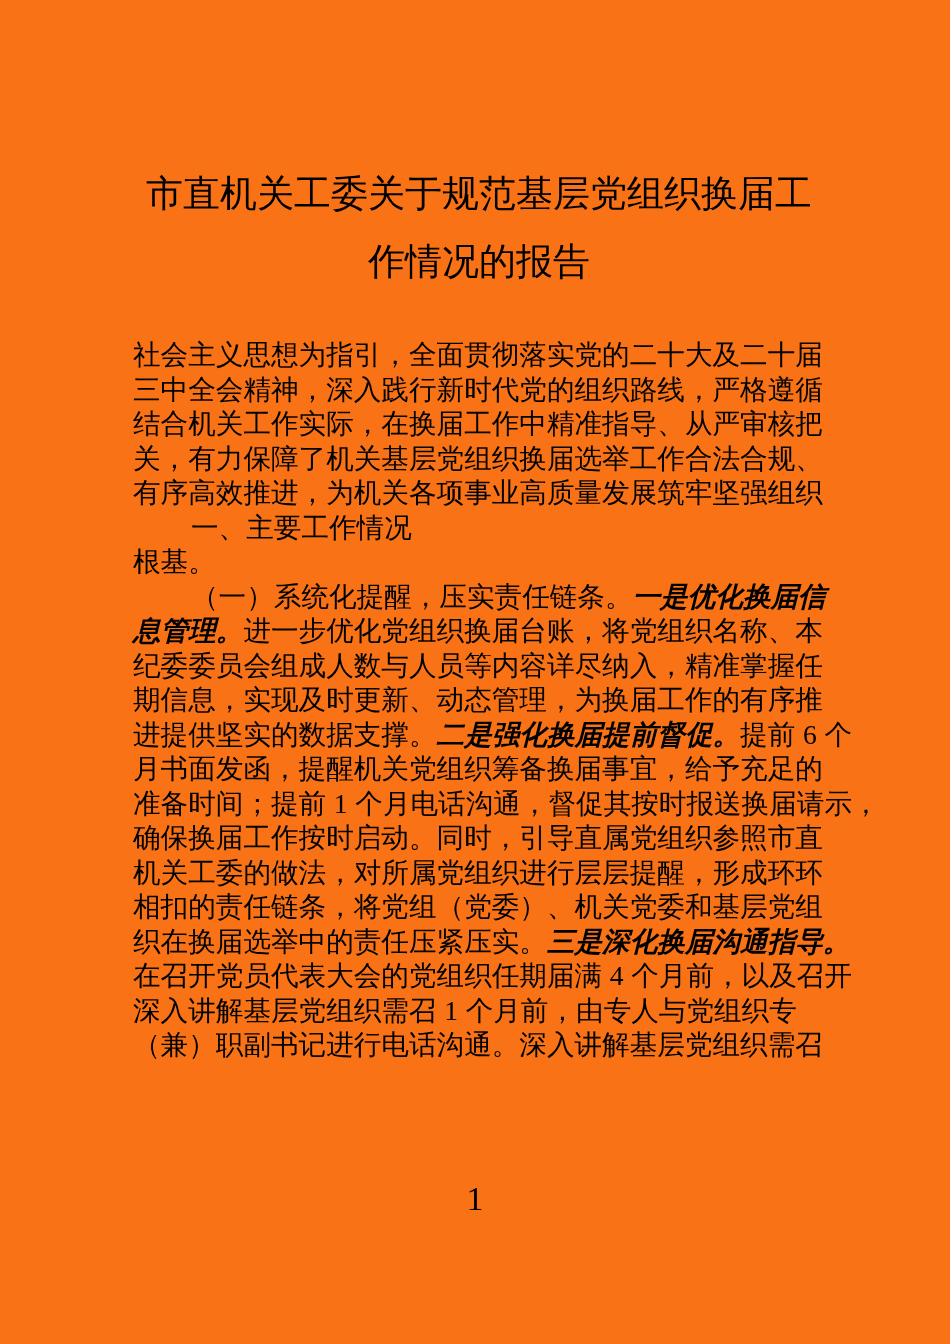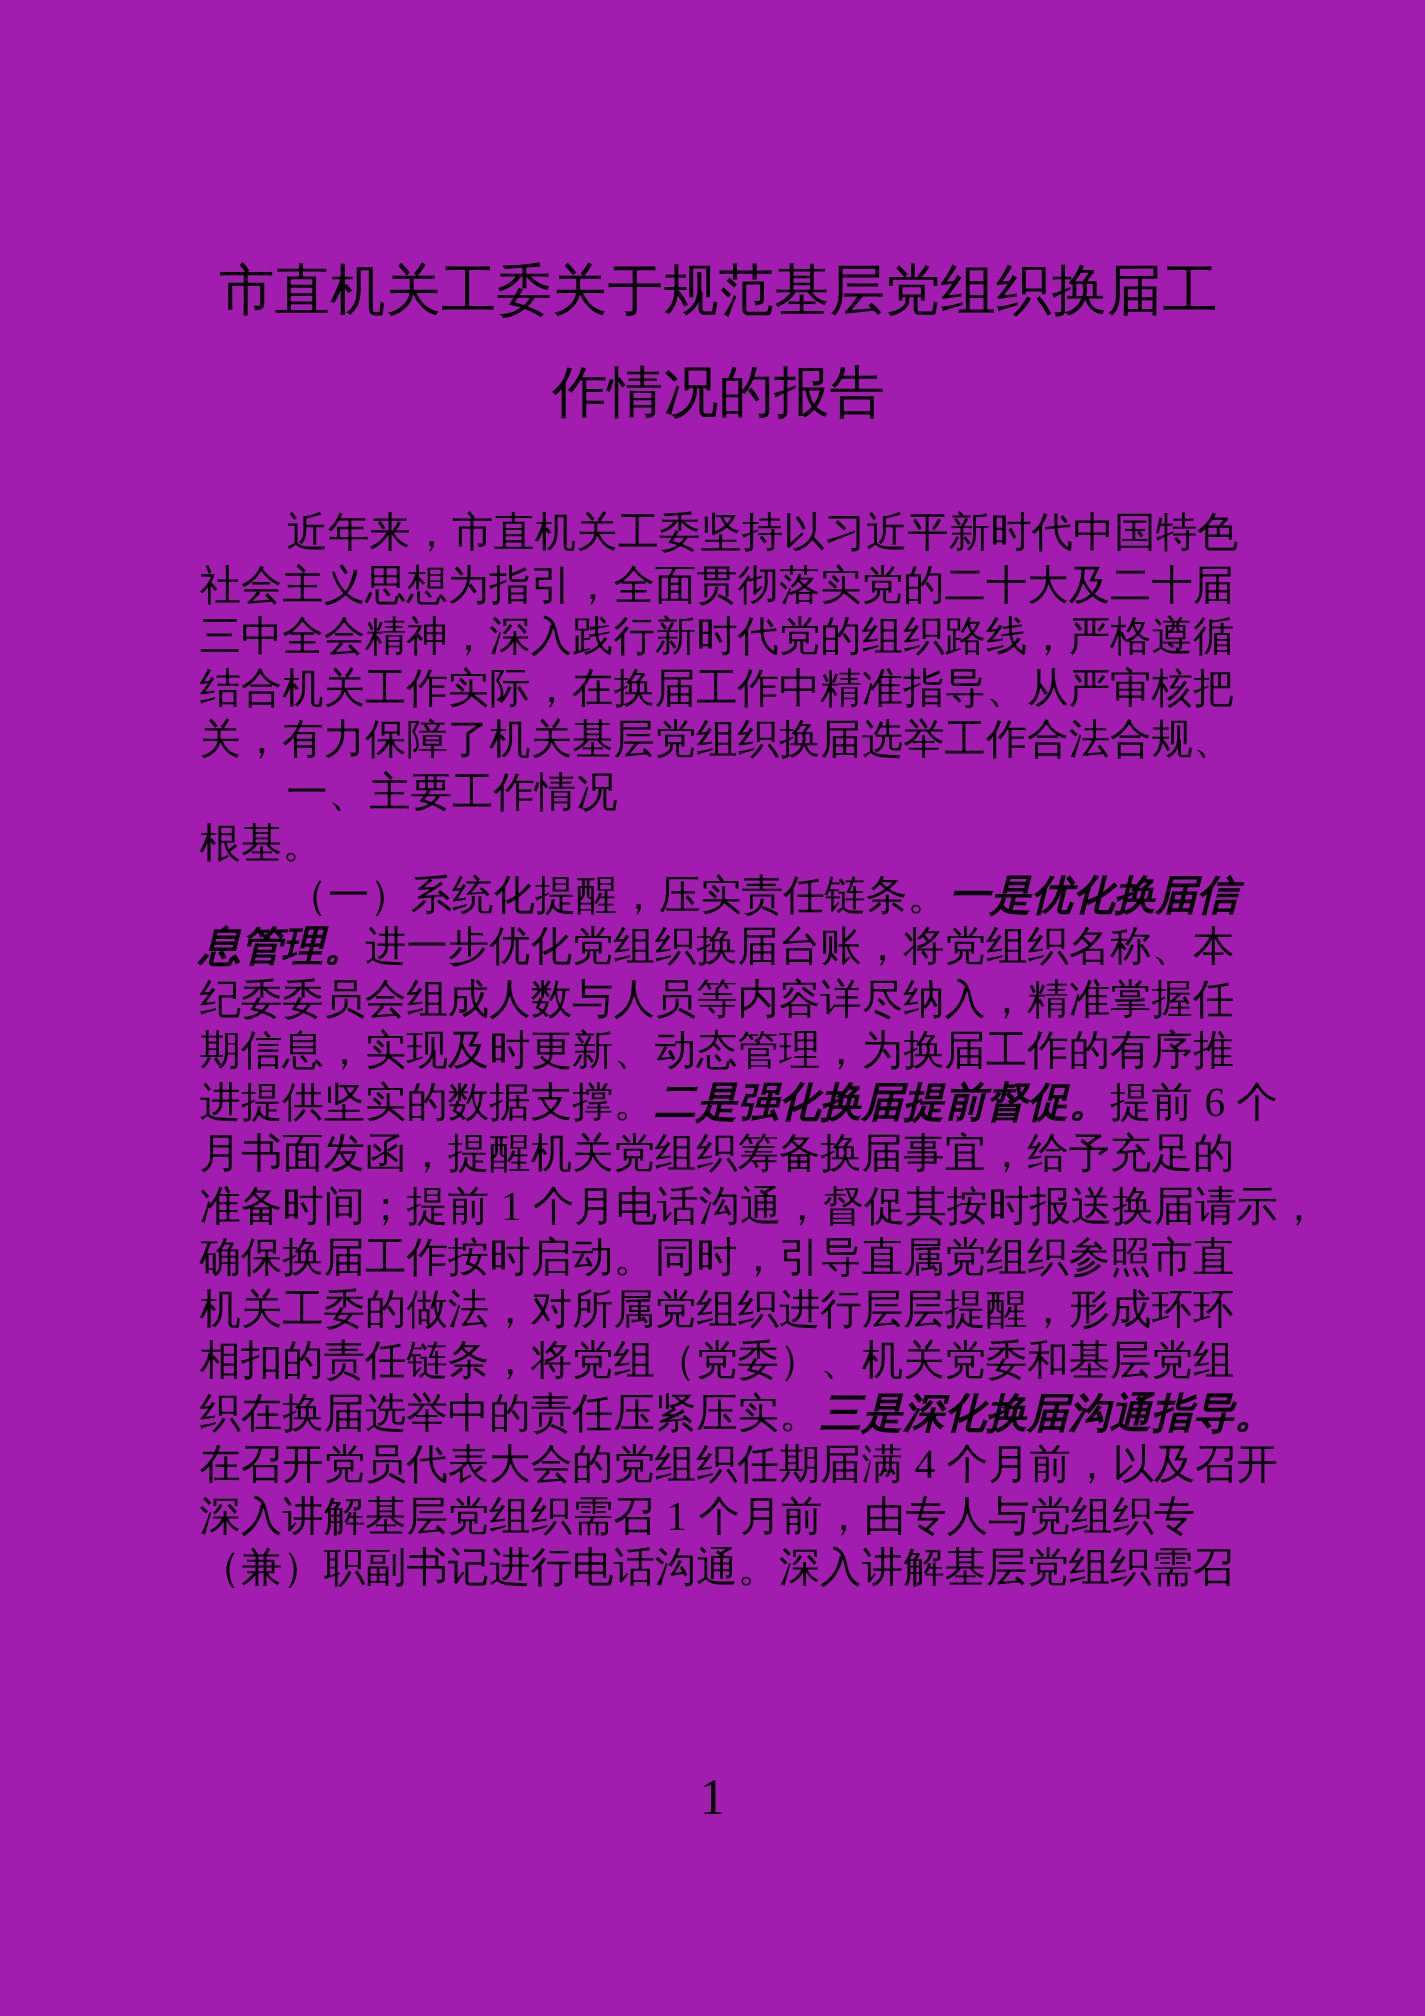--- a/index.html
+++ b/index.html
@@ -4,21 +4,21 @@
 <style>
   html, body {
     margin: 0;
     padding: 0;
     background: #ffffff;
   }
   .page {
     position: relative;
     width: 950px;
     height: 1344px;
-    background: #a21caf;
+    background: #f97316;
     overflow: hidden;
     color: #000000;
     font-family: "Liberation Sans", "DejaVu Sans", sans-serif;
   }
   .doc-title {
     position: absolute;
     top: 160px;
     left: 129px;
     width: 700px;
     text-align: center;
@@ -65,25 +65,25 @@
 </head>
 <body>
 
 <div class="page">
   <div class="doc-title">
     <div class="title-line">市直机关工委关于规范基层党组织换届工</div>
     <div class="title-line">作情况的报告</div>
   </div>
 
   <div class="doc-body">
-      <div class="line indent"><span>近年来，市直机关工委坚持以习近平新时代中国特色</span></div>
       <div class="line"><span>社会主义思想为指引，全面贯彻落实党的二十大及二十届</span></div>
       <div class="line"><span>三中全会精神，深入践行新时代党的组织路线，严格遵循</span></div>
       <div class="line"><span>结合机关工作实际，在换届工作中精准指导、从严审核把</span></div>
       <div class="line"><span>关，有力保障了机关基层党组织换届选举工作合法合规、</span></div>
+      <div class="line"><span>有序高效推进，为机关各项事业高质量发展筑牢坚强组织</span></div>
       <div class="line indent"><span>一、主要工作情况</span></div>
       <div class="line"><span>根基。</span></div>
       <div class="line indent"><span>（一）系统化提醒，压实责任链条。</span><span class="run-bold">一是优化换届信</span></div>
       <div class="line"><span class="run-bold">息管理。</span><span>进一步优化党组织换届台账，将党组织名称、本</span></div>
       <div class="line"><span>纪委委员会组成人数与人员等内容详尽纳入，精准掌握任</span></div>
       <div class="line"><span>期信息，实现及时更新、动态管理，为换届工作的有序推</span></div>
       <div class="line"><span>进提供坚实的数据支撑。</span><span class="run-bold">二是强化换届提前督促。</span><span>提前 </span><span class="run-serif">6</span><span> 个</span></div>
       <div class="line"><span>月书面发函，提醒机关党组织筹备换届事宜，给予充足的</span></div>
       <div class="line"><span>准备时间；提前 </span><span class="run-serif">1</span><span> 个月电话沟通，督促其按时报送换届请示，</span></div>
       <div class="line"><span>确保换届工作按时启动。同时，引导直属党组织参照市直</span></div>

